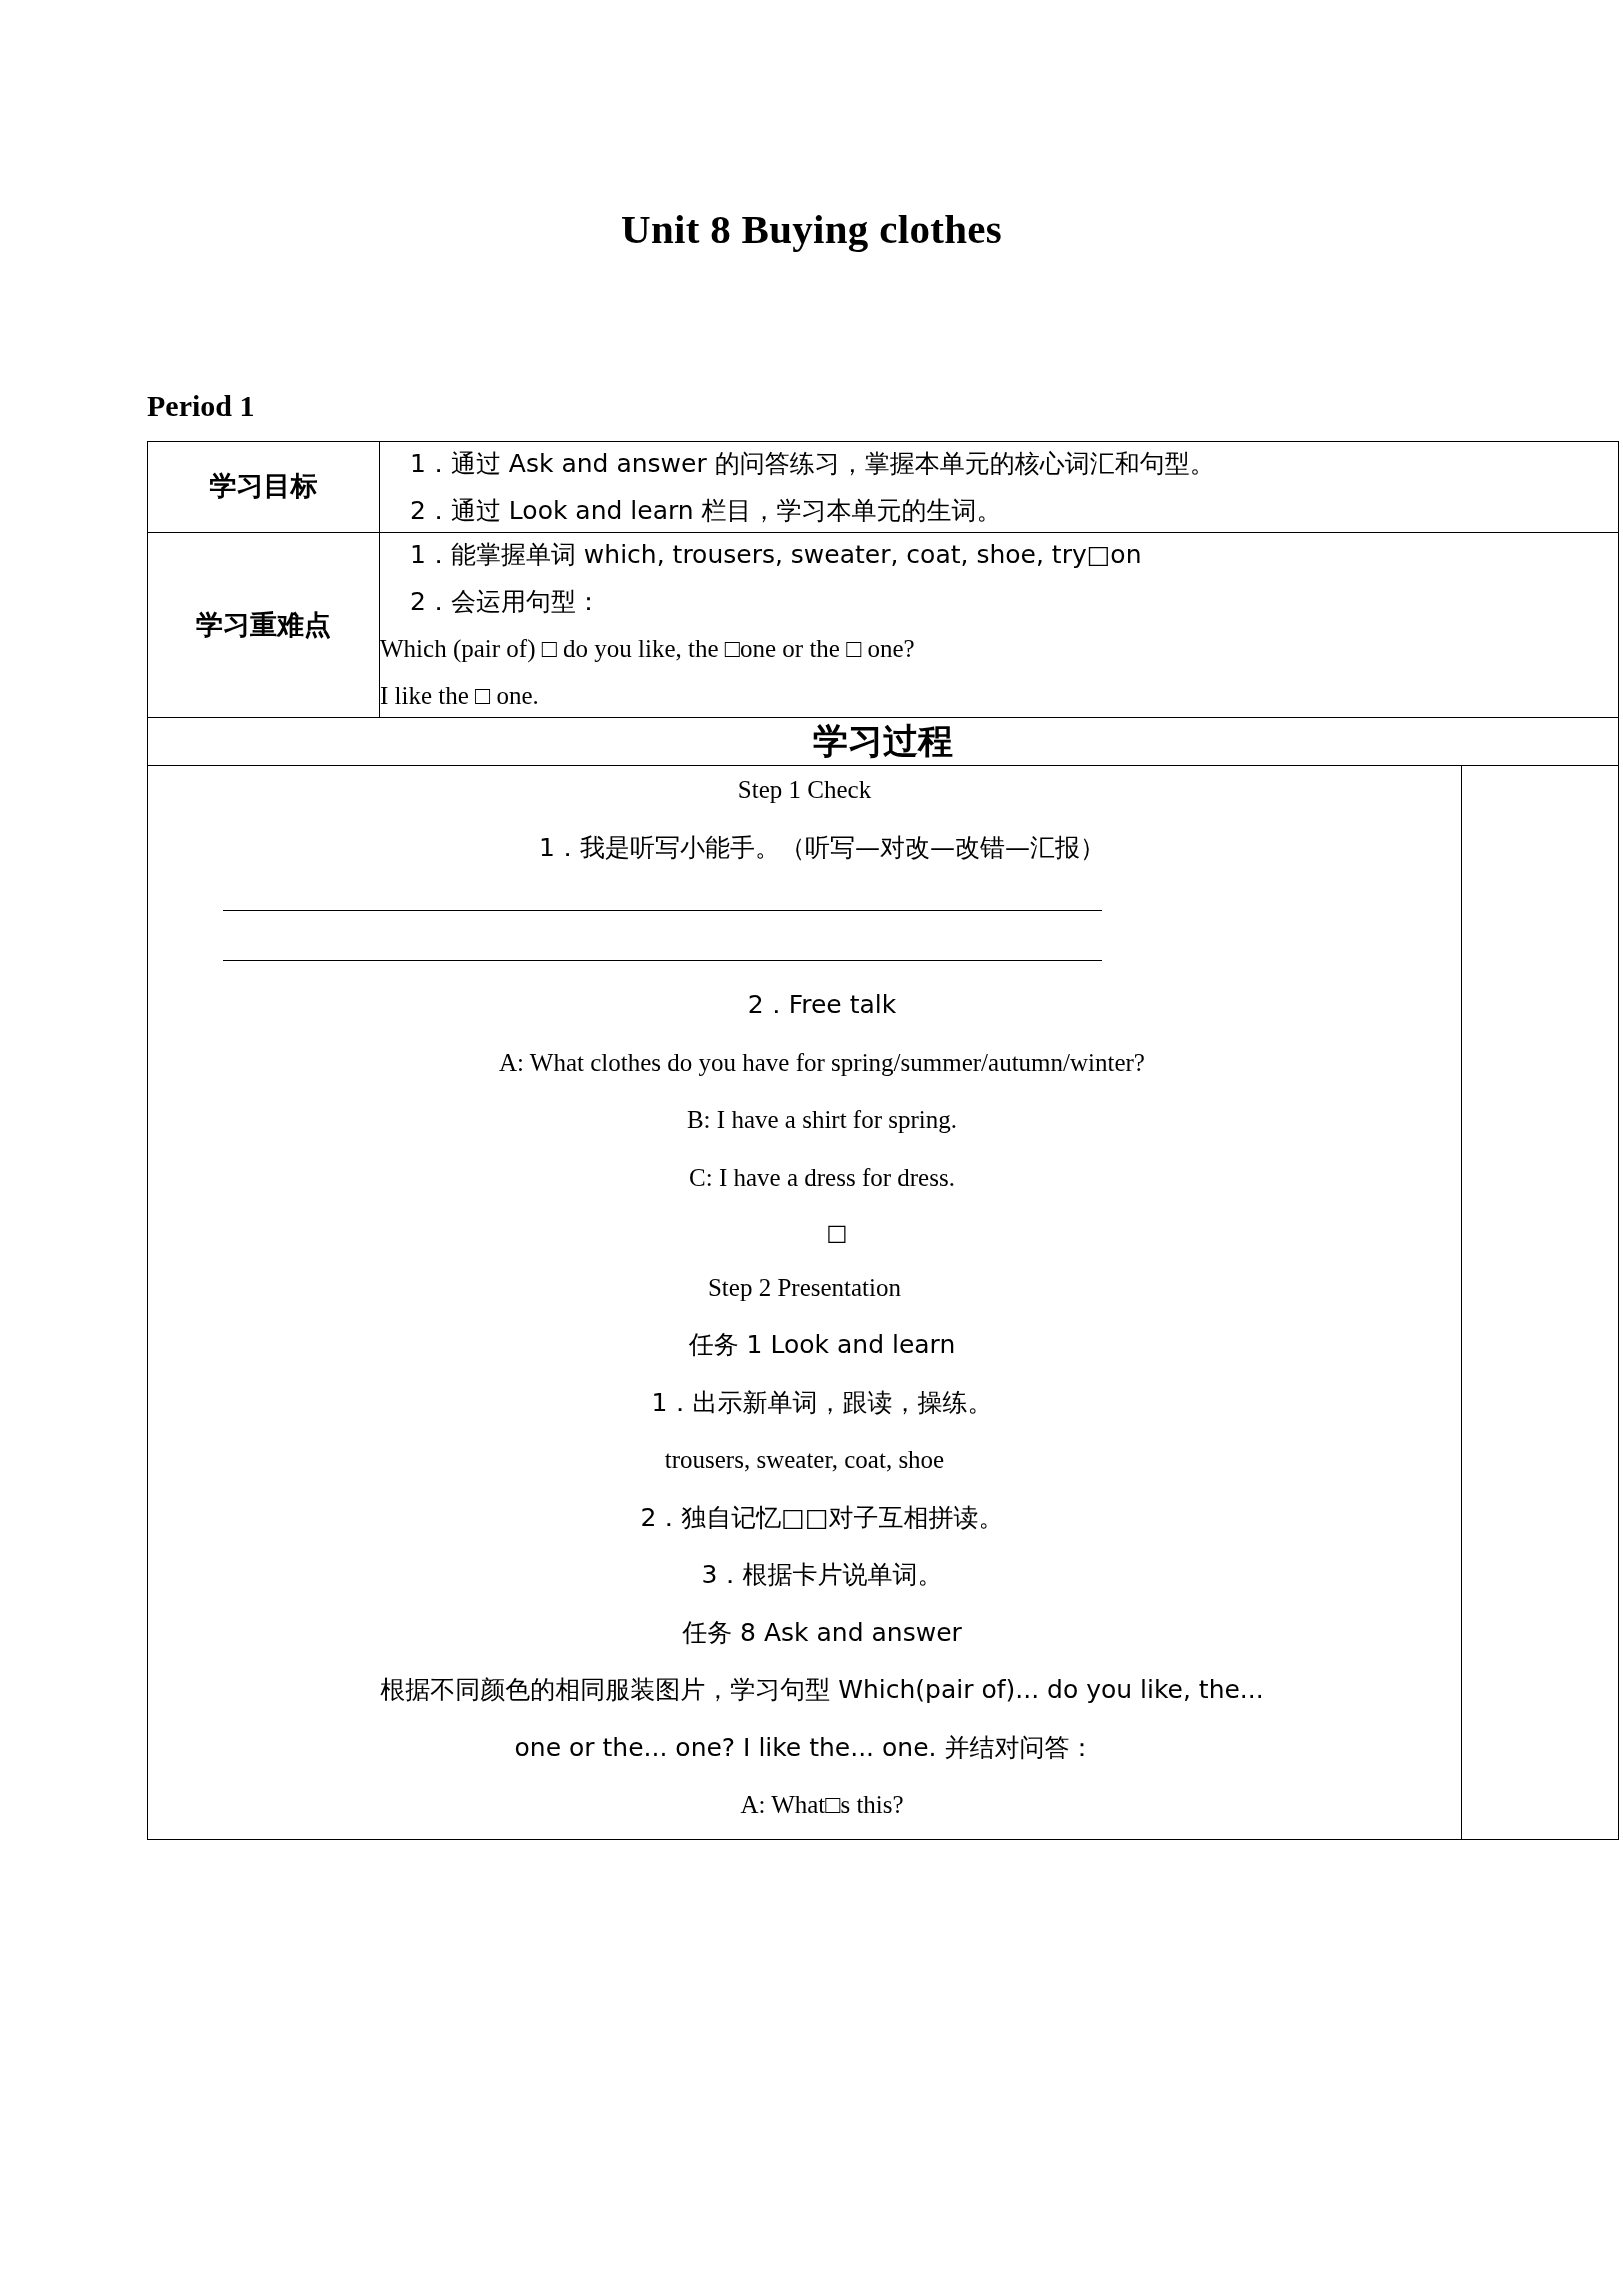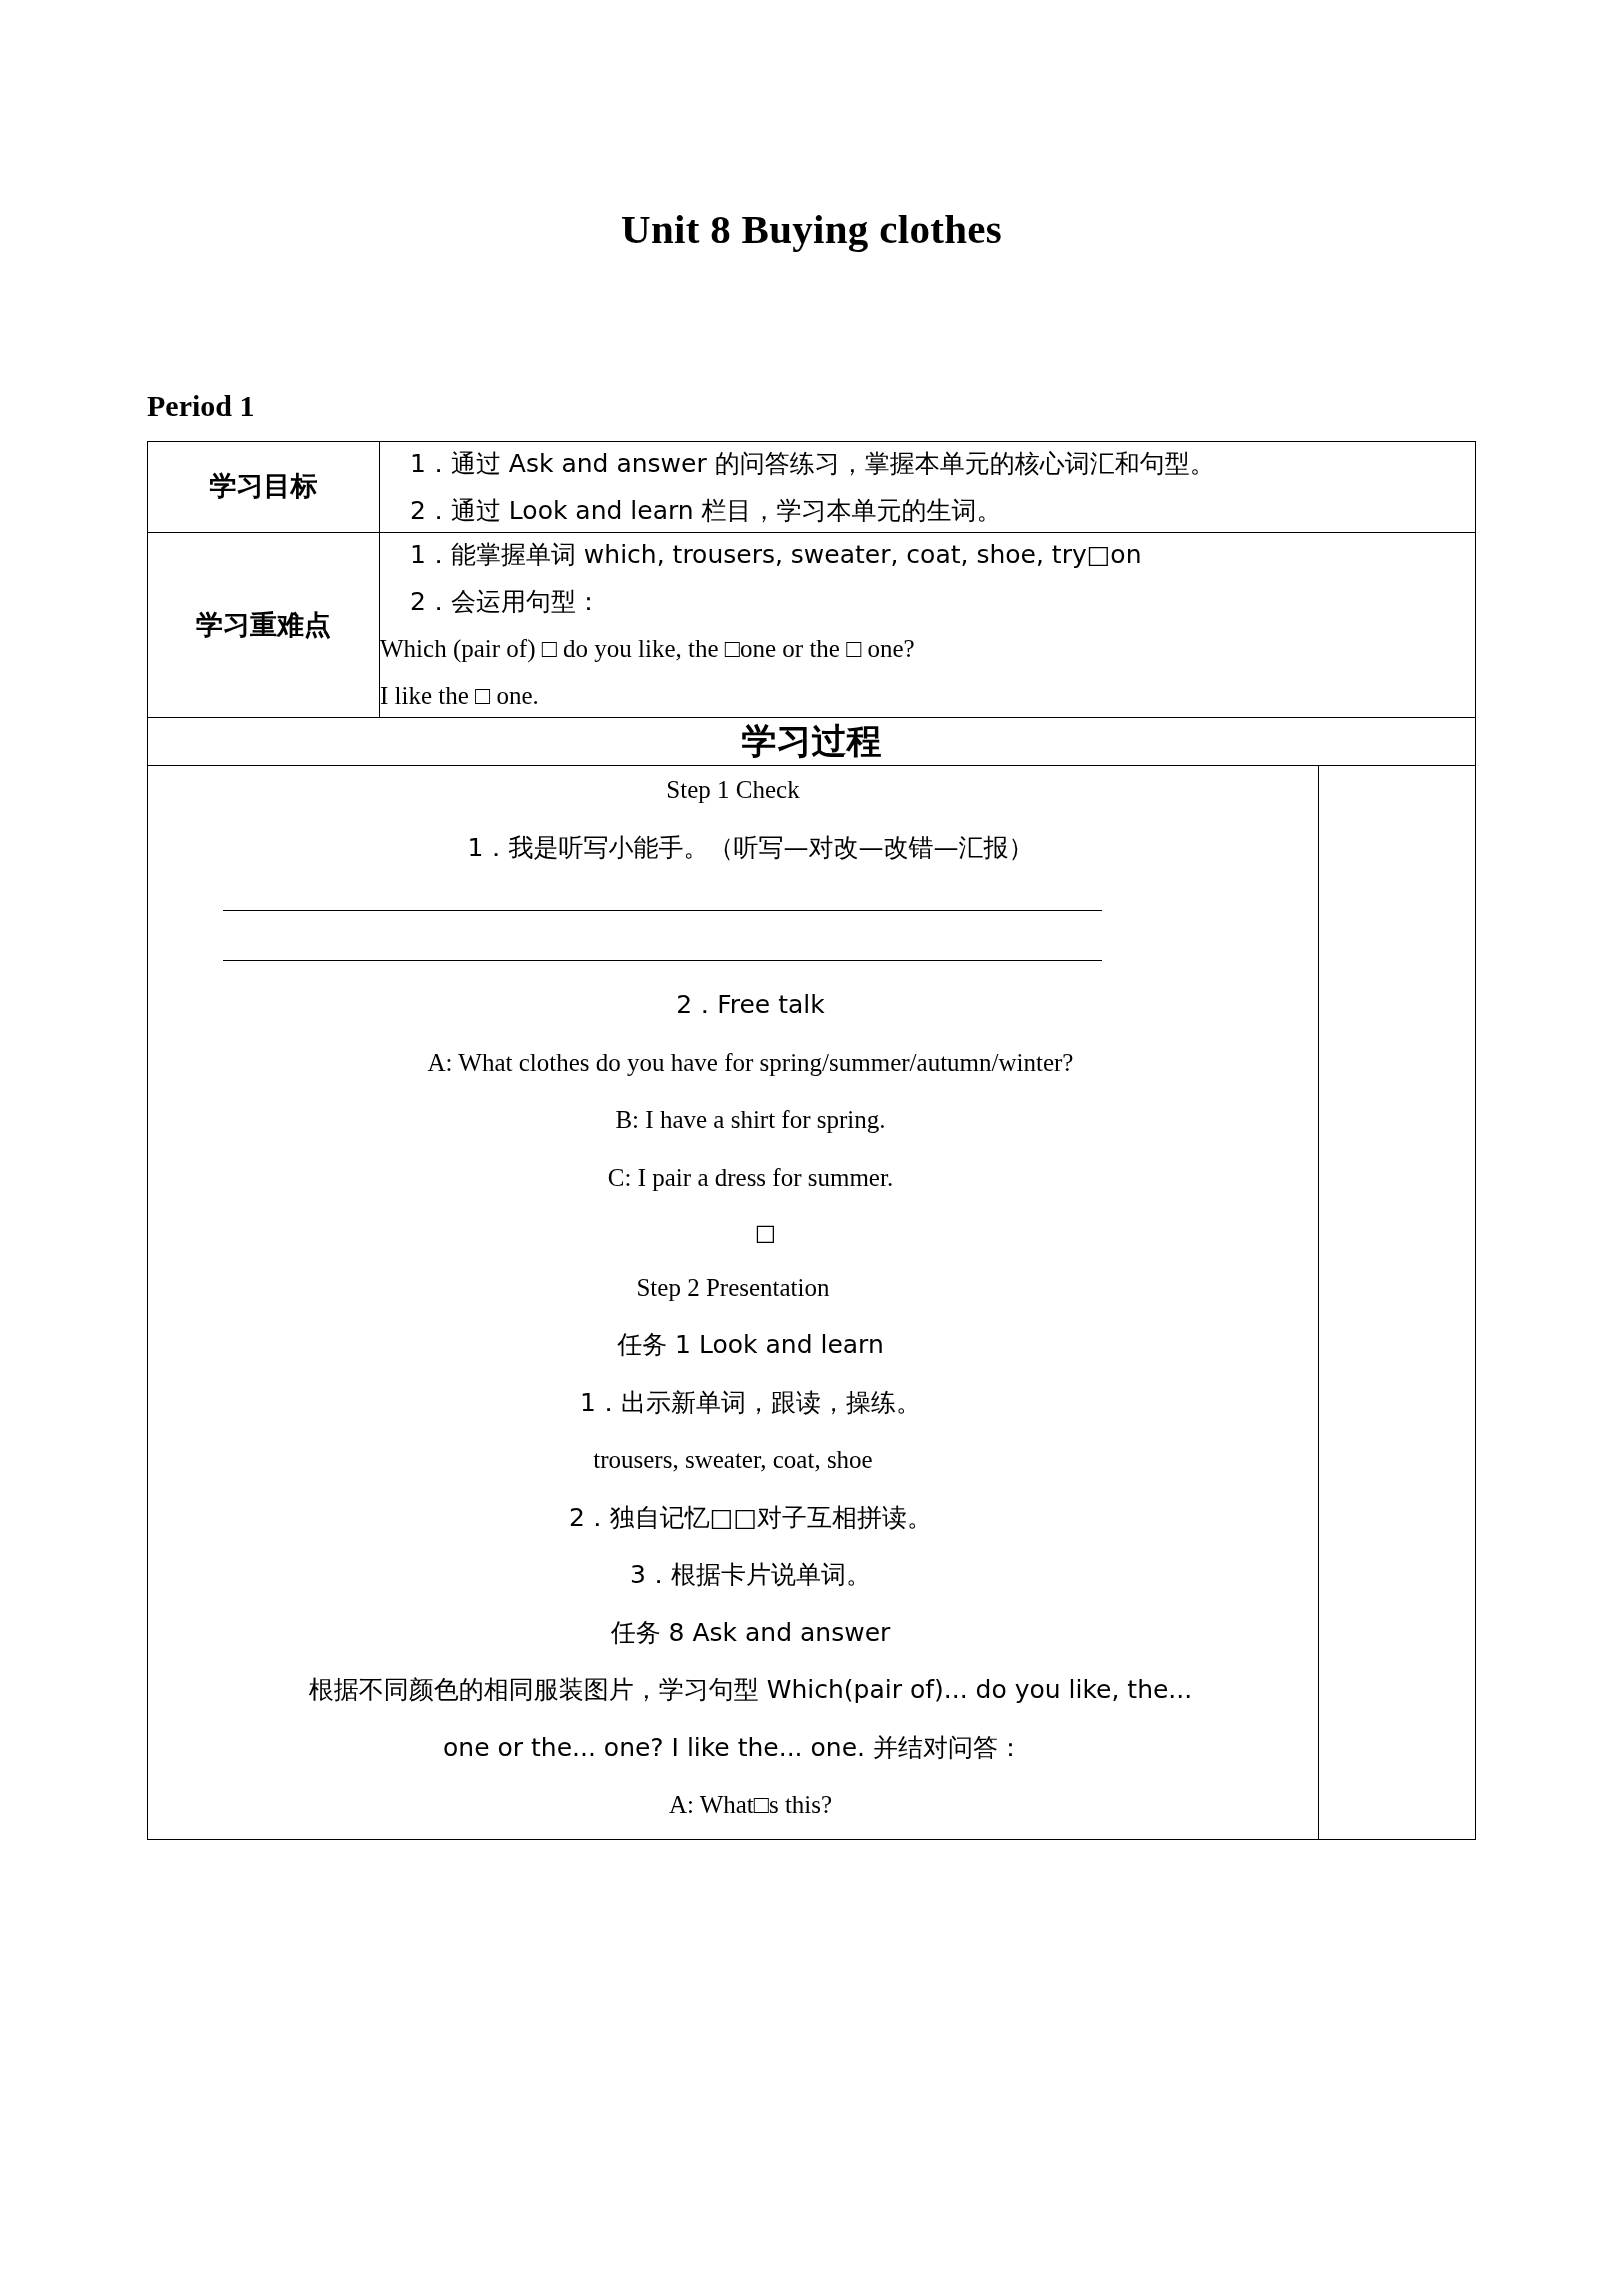--- a/index.html
+++ b/index.html
@@ -29,21 +29,21 @@
     letter-spacing: 0.3px;
   }
   .period-heading {
     font-size: 30px;
     font-weight: bold;
     margin-top: 136px;
     margin-bottom: 17.7px;
   }
   table.main {
     border-collapse: collapse;
-    width: 1329px;
+    width: 1472px;
     table-layout: fixed;
   }
   table.main td {
     border: 1.4px solid #000000;
     vertical-align: middle;
     padding: 0;
   }
   .label-cell {
     width: 232px;
     text-align: center;
@@ -147,21 +147,21 @@
       </tr>
       <tr>
         <td class="body-cell" colspan="2">
           <p>Step 1 Check</p>
           <p class="pad1 cjk">1．我是听写小能手。（听写—对改—改错—汇报）</p>
           <div class="rule-line rule-gap-a"></div>
           <div class="rule-line rule-gap-b"></div>
           <p class="pad1 cjk">2．Free talk</p>
           <p class="pad1">A: What clothes do you have for spring/summer/autumn/winter?</p>
           <p class="pad1">B: I have a shirt for spring.</p>
-          <p class="pad1">C: I pair a dress for summer.</p>
+          <p class="pad1">C: I have a dress for dress.</p>
           <p class="pad2 box-glyph">□</p>
           <p>Step 2 Presentation</p>
           <p class="pad1 cjk">任务 1 Look and learn</p>
           <p class="pad1 cjk">1．出示新单词，跟读，操练。</p>
           <p>trousers, sweater, coat, shoe</p>
           <p class="pad1 cjk">2．独自记忆□□对子互相拼读。</p>
           <p class="pad1 cjk">3．根据卡片说单词。</p>
           <p class="pad1 cjk">任务 8 Ask and answer</p>
           <p class="pad1 cjk">根据不同颜色的相同服装图片，学习句型 Which(pair of)... do you like, the...</p>
           <p class="cjk">one or the... one? I like the... one. 并结对问答：</p>

